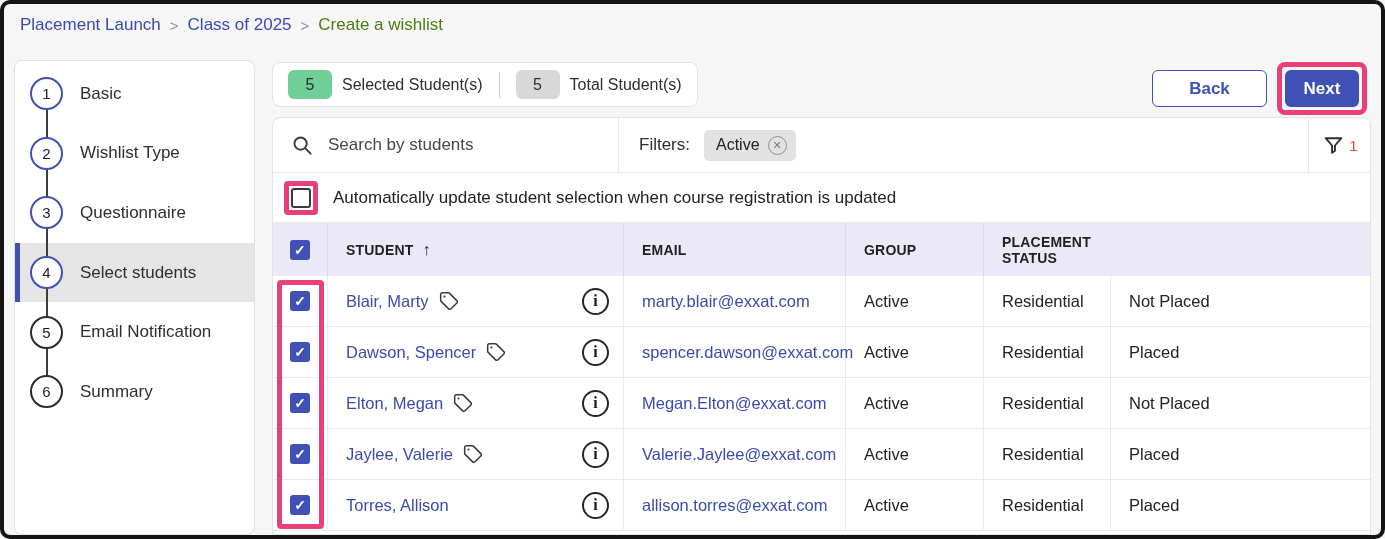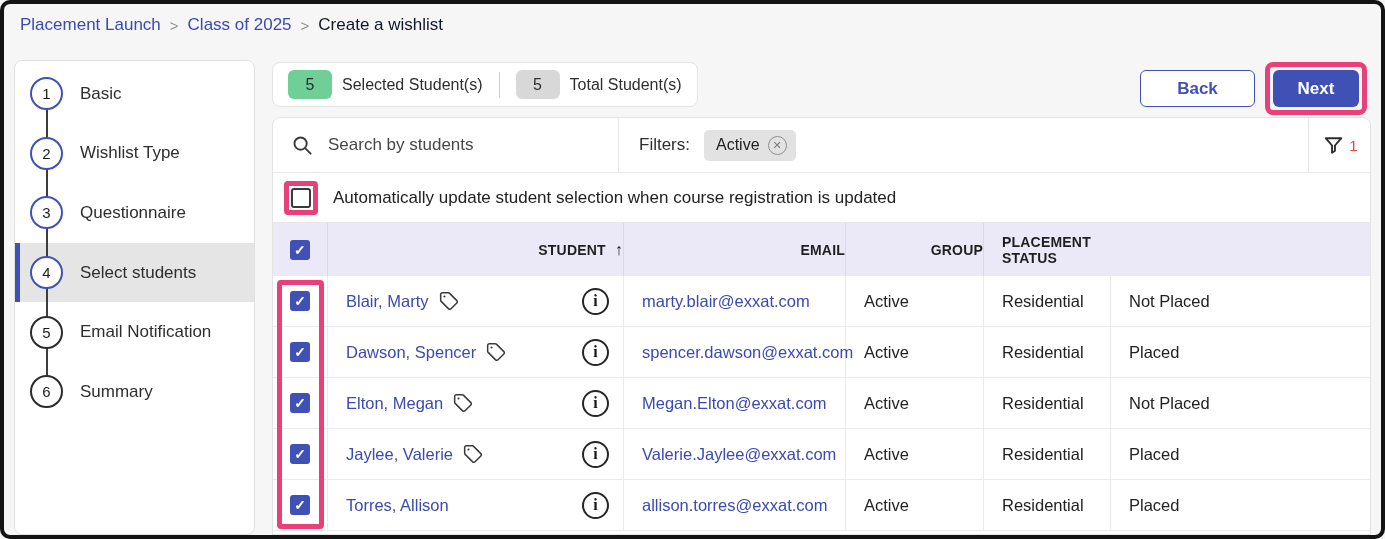--- a/index.html
+++ b/index.html
@@ -12,21 +12,21 @@
     position: relative;
     overflow: hidden;
     font-family: "Liberation Sans", sans-serif;
     color: #2e2e2e;
   }
 
   
   .breadcrumb { position: absolute; left: 16px; top: 11px; display: flex; align-items: center; gap: 9px; font-size: 17px; }
   .breadcrumb .bc-link { color: #3a4ab0; text-decoration: none; cursor: pointer; }
   .breadcrumb .sep { color: #8f8f8f; font-size: 15px; }
-  .breadcrumb .current { color: #0f172a; }
+  .breadcrumb .current { color: #4d7c0f; }
 
   
   .sidebar { position: absolute; left: 10px; top: 56px; width: 241px; height: 475px;
     background: #fff; border: 1px solid #e0e0e0; border-radius: 8px; overflow: hidden; }
   .steps { position: relative; padding-top: 3px; }
   .step-connector { position: absolute; left: 31px; top: 33px; width: 2px; height: 298px; background: #3d3d3d; z-index: 1; }
   .step { position: relative; height: 59.6px; display: flex; align-items: center; padding-left: 15px; cursor: pointer; }
   .step.active { background: #e5e5e5; }
   .step.active::before { content: ""; position: absolute; left: 0; top: 0; width: 5px; height: 100%; background: #3f51b5; }
   .step-num { width: 33px; height: 33px; border-radius: 50%; border: 2px solid #2b2b2b; background: #fff;
@@ -45,21 +45,21 @@
   .badge.gray  { background: #d8d8d8; }
   .summary-label { font-size: 16px; color: #2e2e2e; white-space: nowrap; }
   .vdiv { width: 1px; height: 26px; background: #cfcfcf; margin: 0 6px; }
 
   
   .actions { position: absolute; top: 58px; right: 14px; display: flex; align-items: center; gap: 10px; }
   .btn-back { width: 115px; height: 37px; background: #fff; border: 1px solid #3f51b5; border-radius: 6px;
     color: #3f51b5; font-size: 17px; font-weight: 600; font-family: inherit; cursor: pointer; }
   .hl-frame { border: 5px solid #e9407a; border-radius: 8px; padding: 3px; display: inline-flex; }
   .hl-frame.small { border-radius: 4px; padding: 2px; }
-  .btn-next { width: 86px; height: 37px; background: #3f51b5; border: none; border-radius: 6px;
+  .btn-next { width: 74px; height: 37px; background: #3f51b5; border: none; border-radius: 6px;
     color: #fff; font-size: 17px; font-weight: 600; font-family: inherit; cursor: pointer; }
 
   
   .table-card { position: absolute; left: 268px; top: 113px; width: 1099px; height: 418px;
     background: #fff; border: 1px solid #e3e3e3; border-radius: 8px 8px 0 0; overflow: hidden; }
 
   .toolbar { height: 55px; display: flex; align-items: stretch; border-bottom: 1px solid #e8e8e8; }
   .search-sec { width: 345px; display: flex; align-items: center; padding-left: 18px; gap: 12px; }
   .search-input { border: none; outline: none; background: transparent; font-family: inherit;
     font-size: 17px; color: #333; width: 270px; }
@@ -80,21 +80,21 @@
 
   .checkbox { width: 20px; height: 20px; border-radius: 3px; display: flex; align-items: center;
     justify-content: center; cursor: pointer; flex: 0 0 20px; }
   .checkbox.unchecked { border: 2px solid #3a3a3a; background: #fff; }
   .checkbox.checked { background: #3f51b5; color: #fff; font-size: 14px; font-weight: 700; line-height: 1; }
 
   .table { position: relative; }
   .thead, .trow { display: grid; grid-template-columns: 55px 296px 222px 138px 127px 1fr; }
   .thead { background: #ebe9f7; height: 53px; }
   .thead > div { display: flex; align-items: center; padding-left: 18px; border-right: 1px solid #dbd8ec;
-    font-size: 14px; font-weight: 700; color: #1f1f1f; letter-spacing: 0.2px; justify-content: flex-end; }
+    font-size: 14px; font-weight: 700; color: #1f1f1f; letter-spacing: 0.2px; }
   .thead > div:last-child { border-right: none; }
   .cb-cell { justify-content: center !important; padding-left: 0 !important; }
   .sort-arrow { margin-left: 9px; font-size: 16px; font-weight: 400; color: #1f1f1f; cursor: pointer; }
 
   .trow { height: 51px; border-bottom: 1px solid #ebebeb; background: #fff; }
   .trow > div { display: flex; align-items: center; padding-left: 18px; border-right: 1px solid #ebebeb;
     font-size: 16.5px; color: #222; }
   .trow > div:last-child { border-right: none; }
   .student-cell { gap: 10px; }
   .student-name { color: #3a4ab0; cursor: pointer; white-space: nowrap; }

